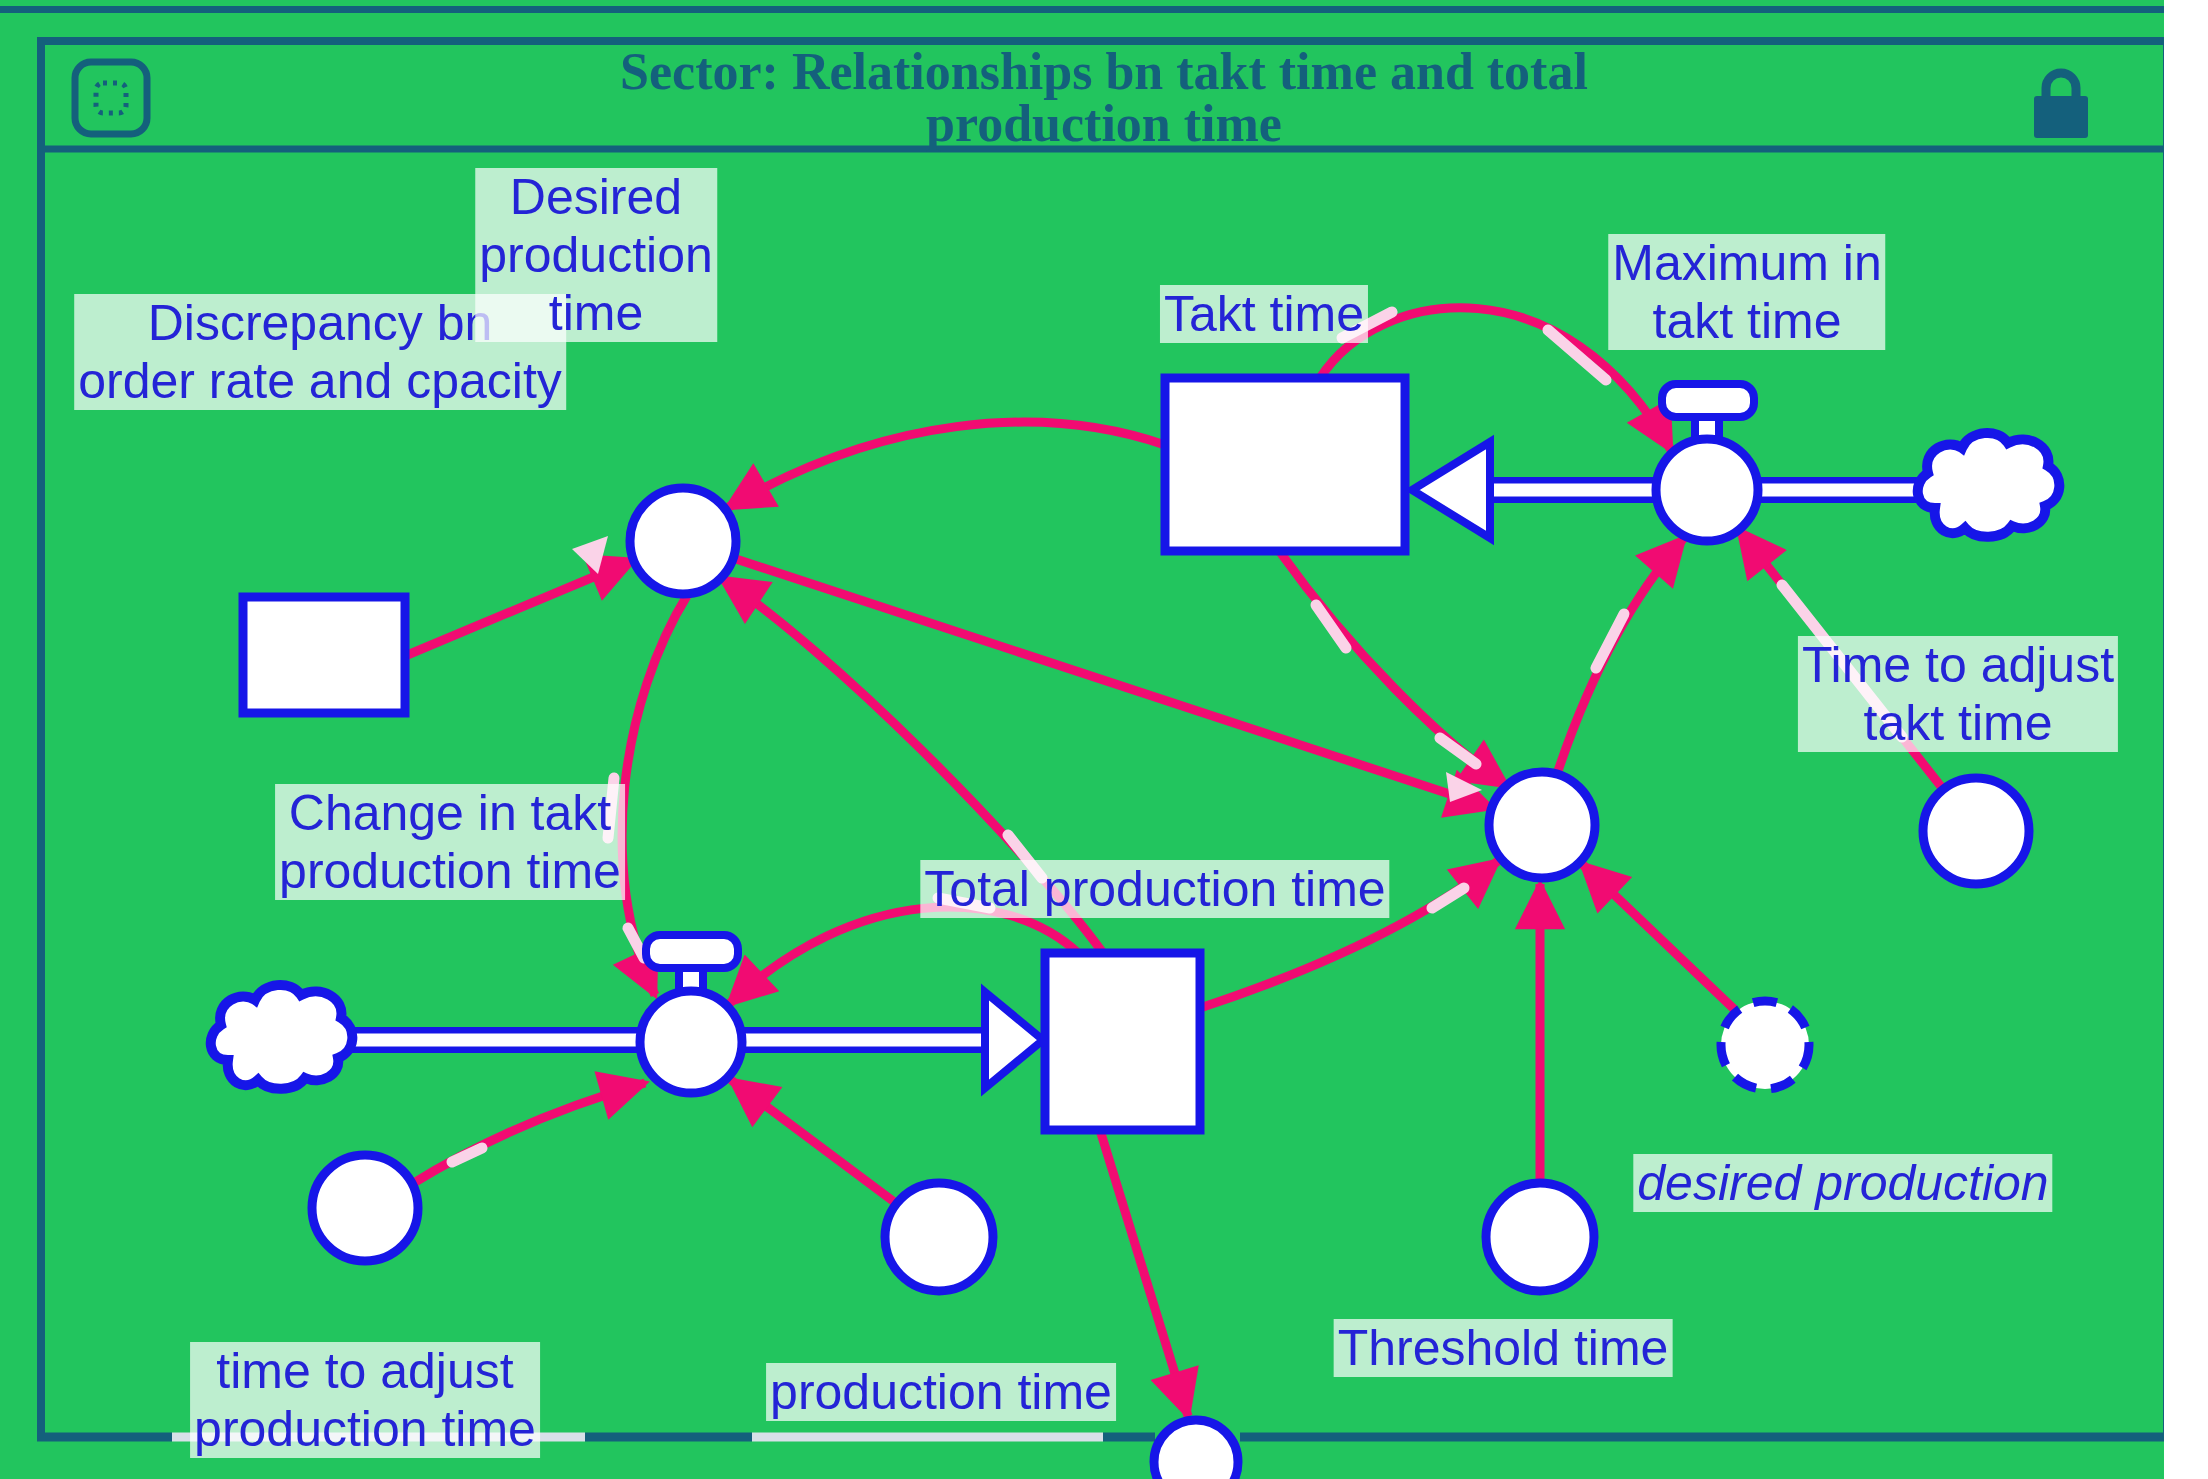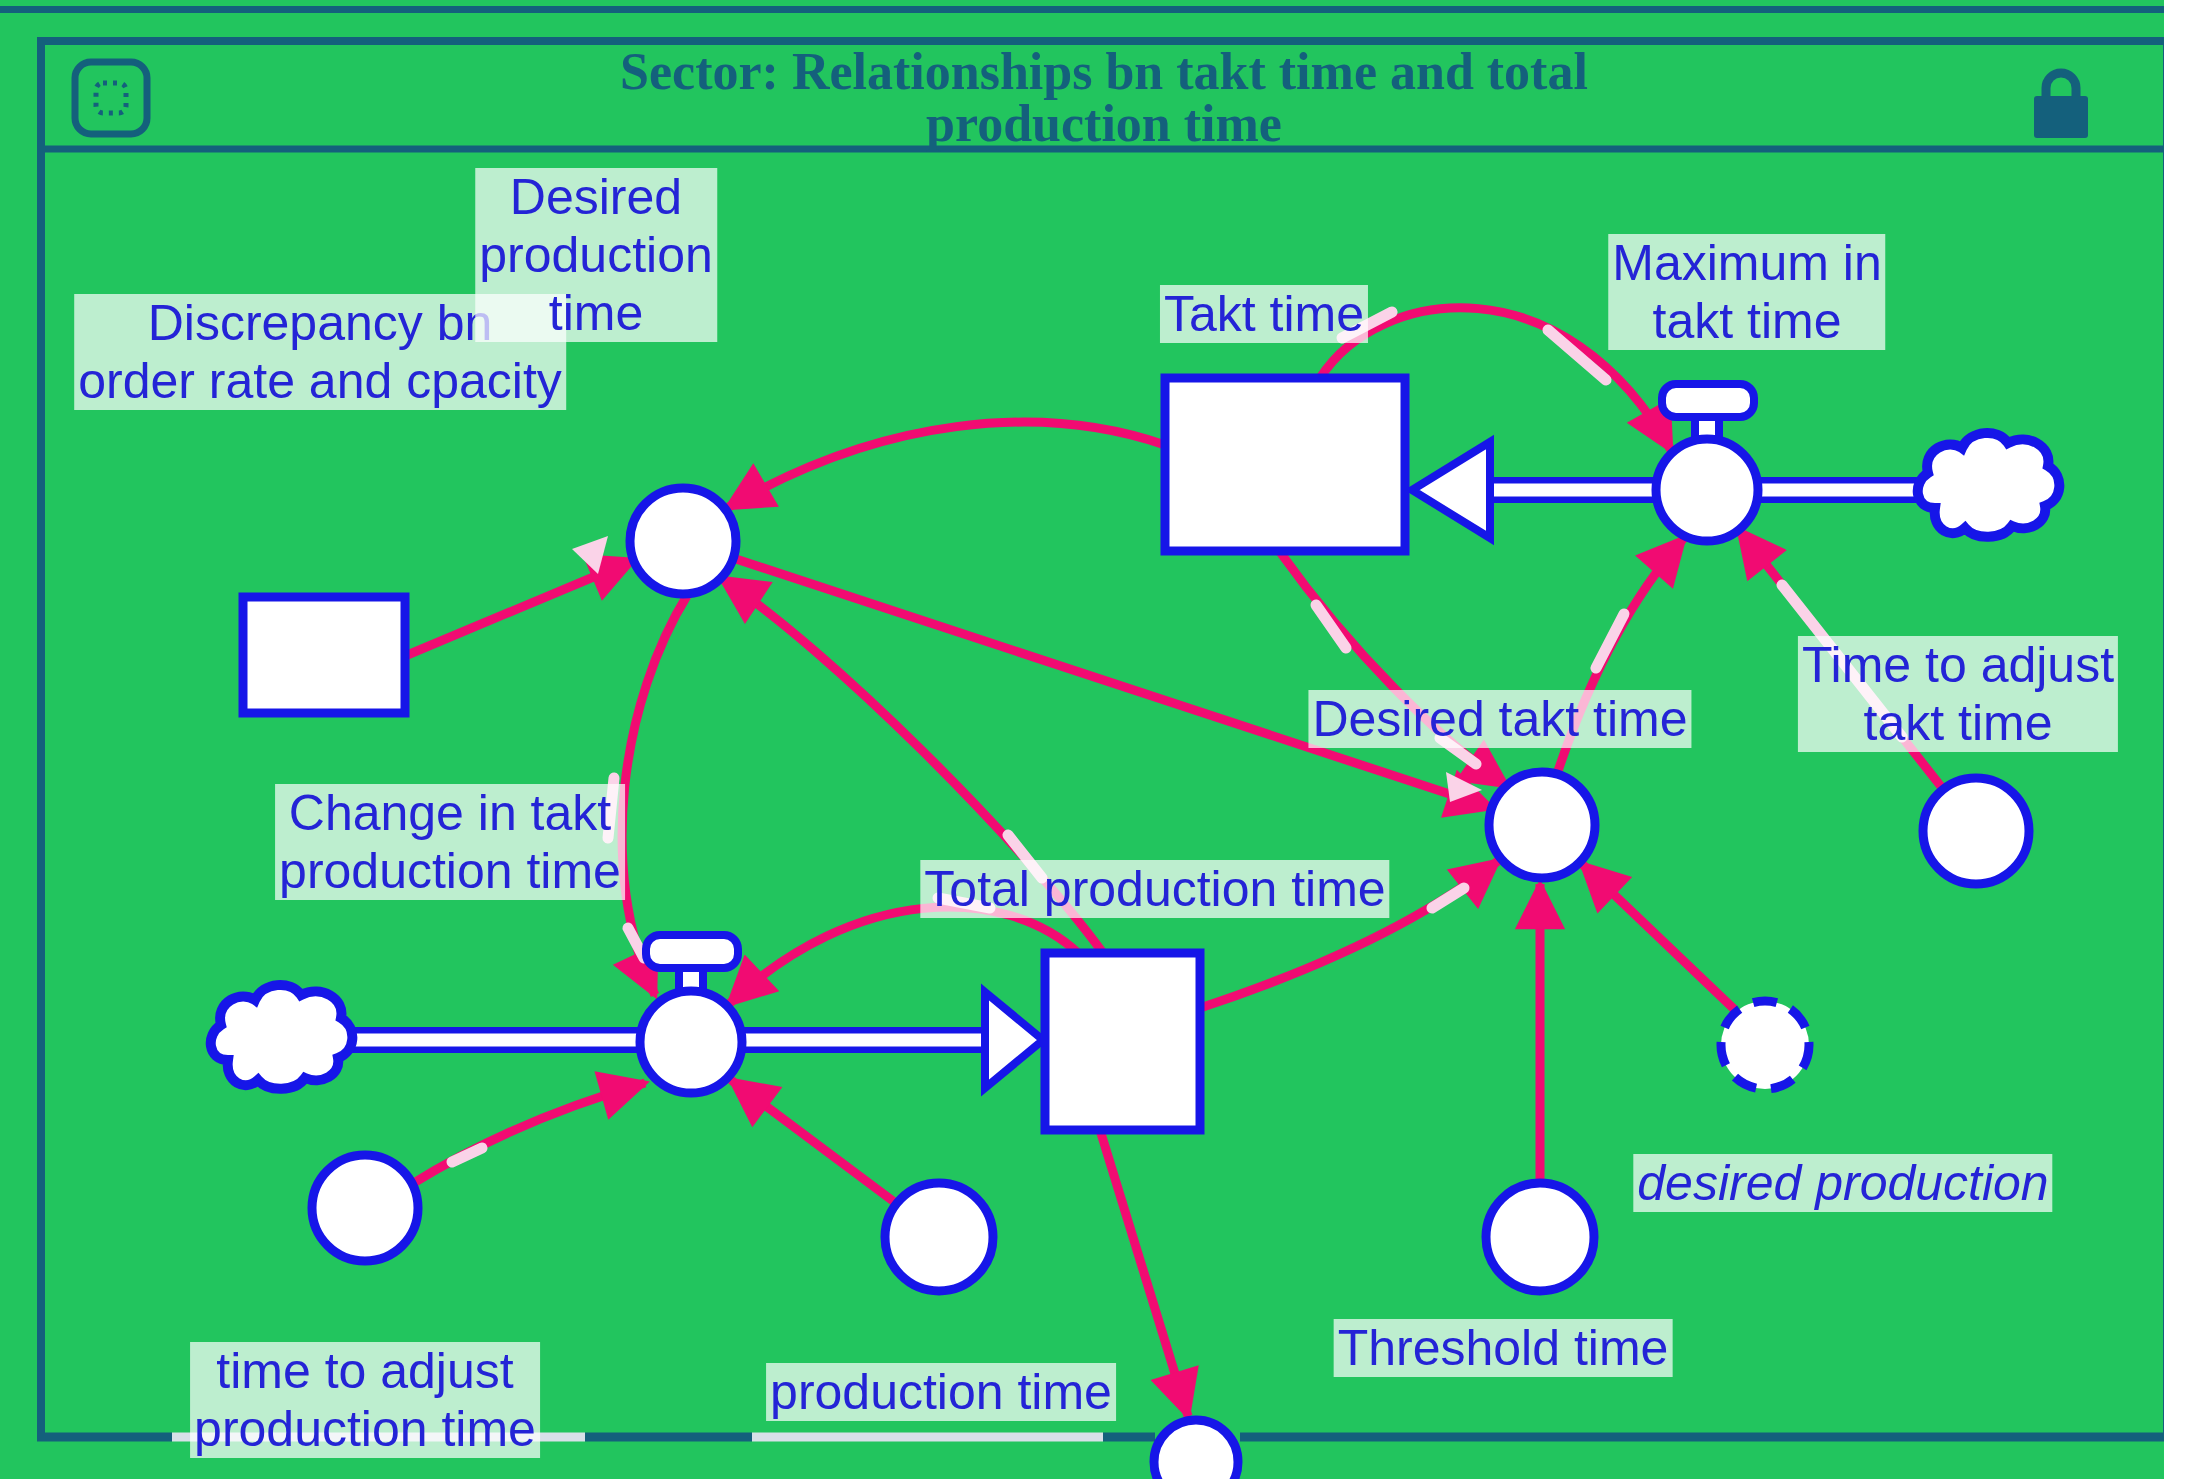--- a/index.html
+++ b/index.html
@@ -180,23 +180,20 @@
 <div class="lbl" style="left:1747px;top:292px">
   <div>Maximum in</div>
   <div>takt time</div>
 </div>
 
 <div class="lbl" style="left:1958px;top:694px">
   <div>Time to adjust</div>
   <div>takt time</div>
 </div>
 
-<div class="lbl" style="left:1500px;top:719px">
-  <div>Desired takt time</div>
-</div>
 
 <div class="lbl" style="left:450px;top:842px">
   <div>Change in takt</div>
   <div>production time</div>
 </div>
 
 <div class="lbl" style="left:1155px;top:889px">
   <div>Total production time</div>
 </div>
 

